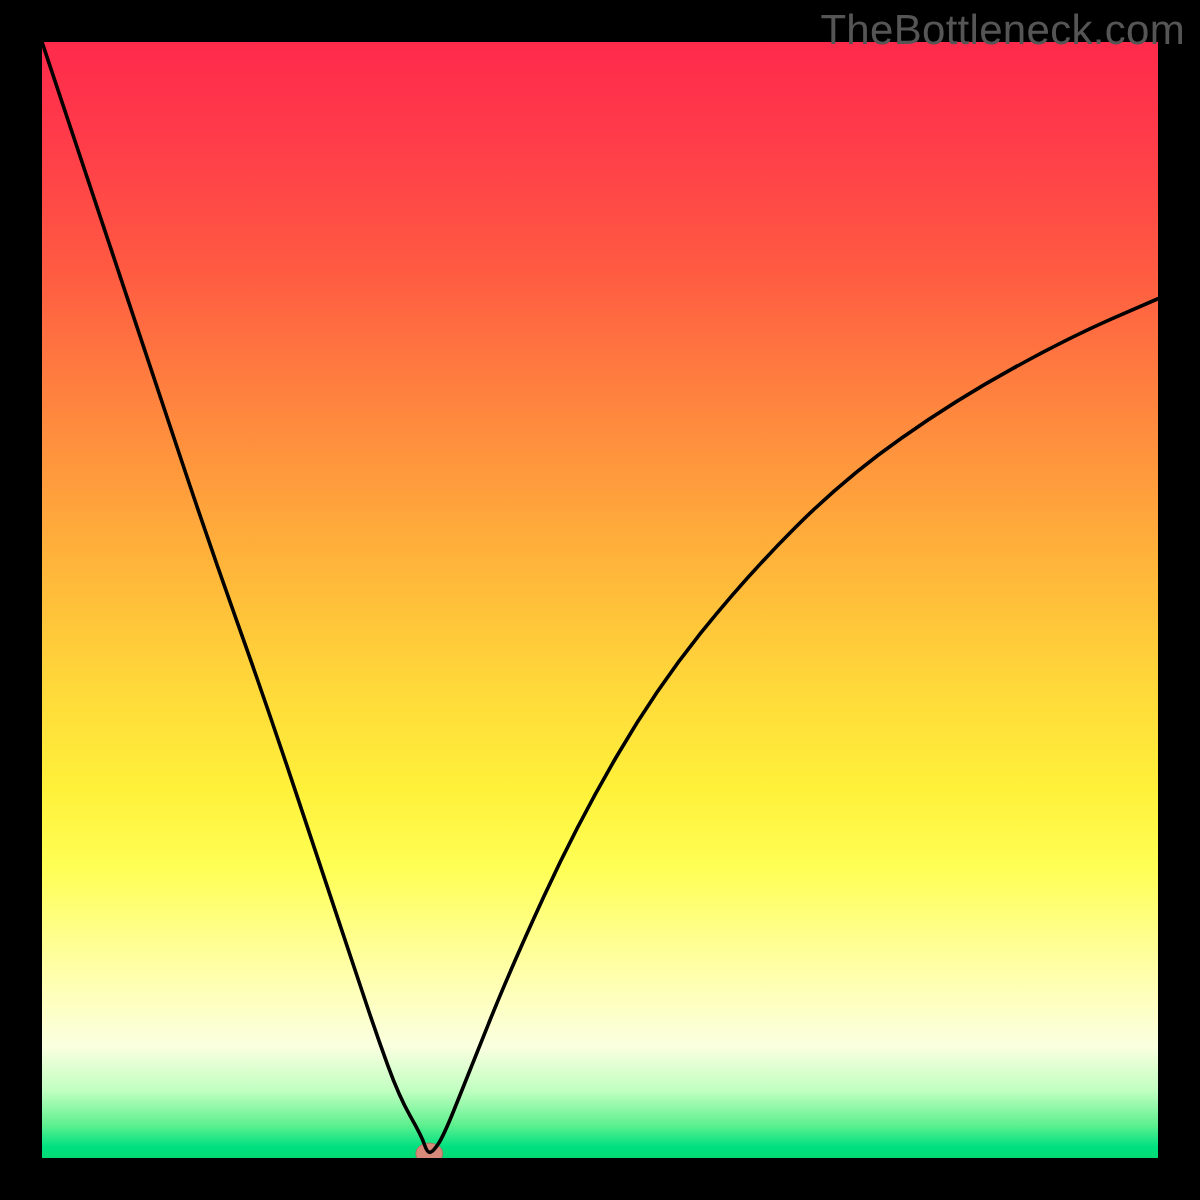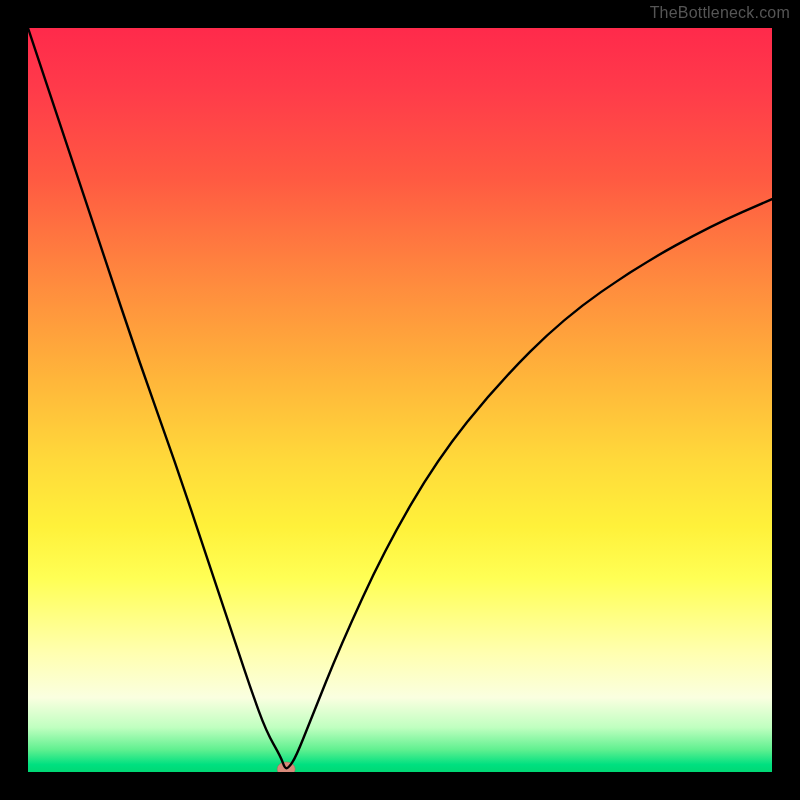--- a/index.html
+++ b/index.html
@@ -16,21 +16,21 @@
     width: 800px;
     height: 800px;
     background: #000;
     box-sizing: border-box;
   }
   .watermark {
     position: absolute;
     top: 4px;
     right: 10px;
     color: #555;
-    font-size: 16px;
+    font-size: 28px;
     font-weight: 500;
     letter-spacing: 0.2px;
     z-index: 50;
   }
   .plot-wrap {
     position: absolute;
     left: 28px;
     top: 28px;
     width: 744px;
     height: 744px;

